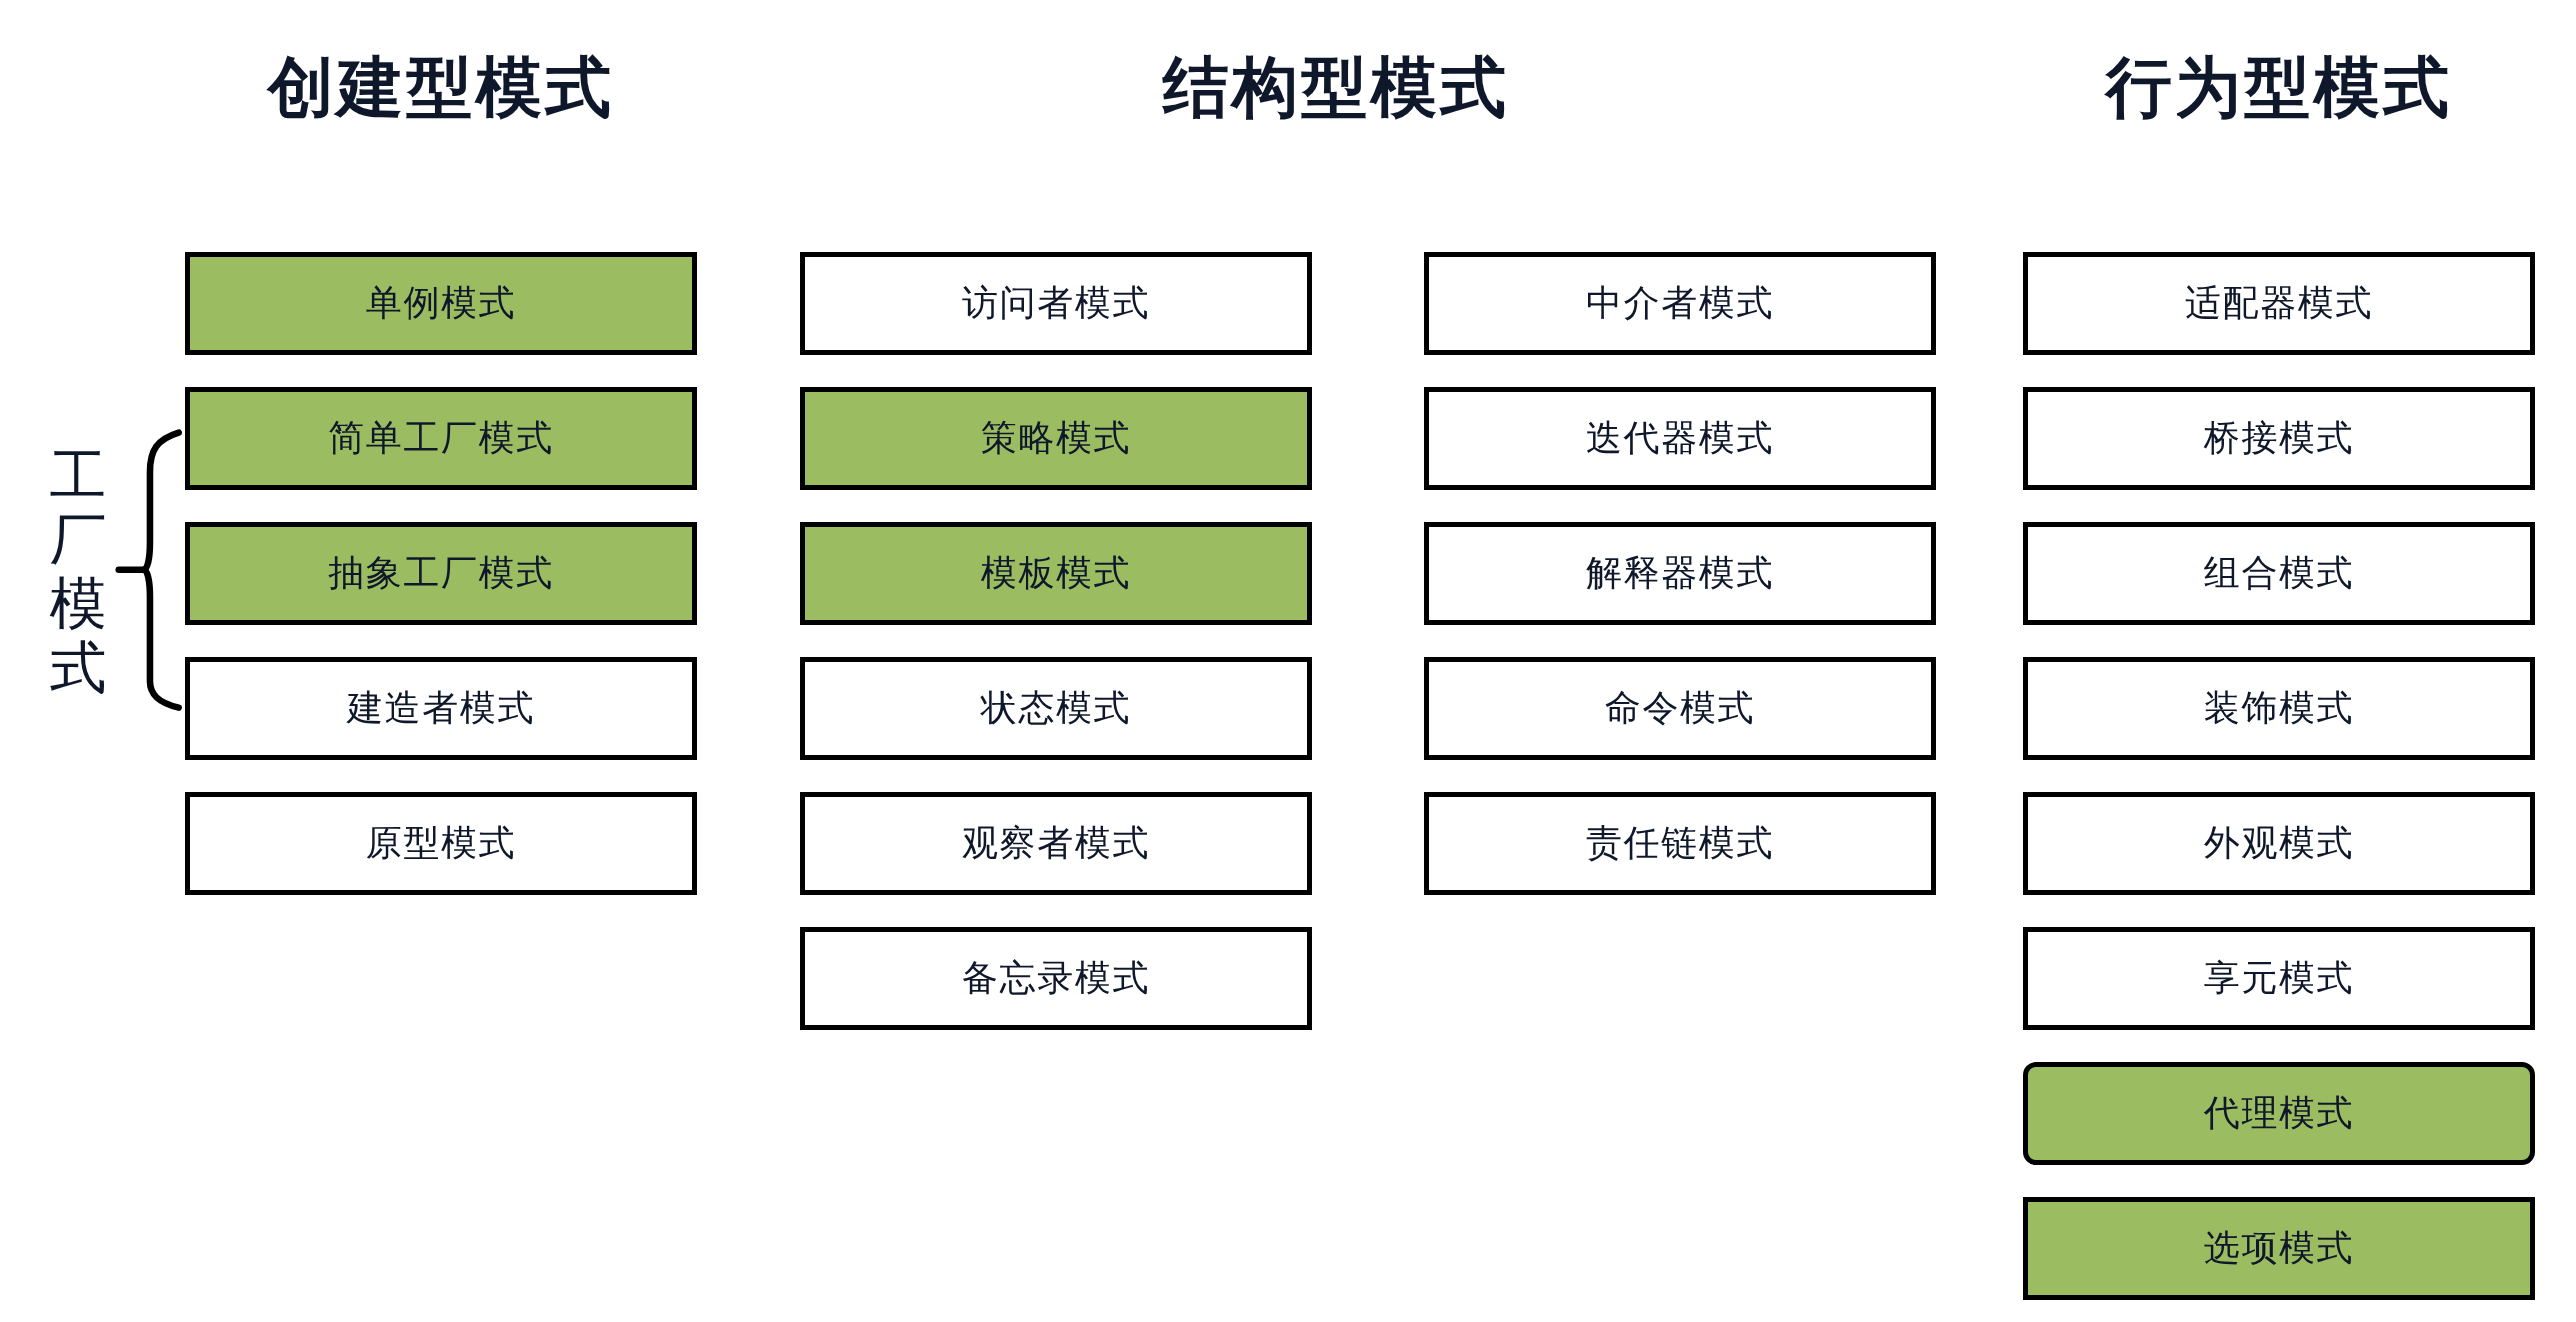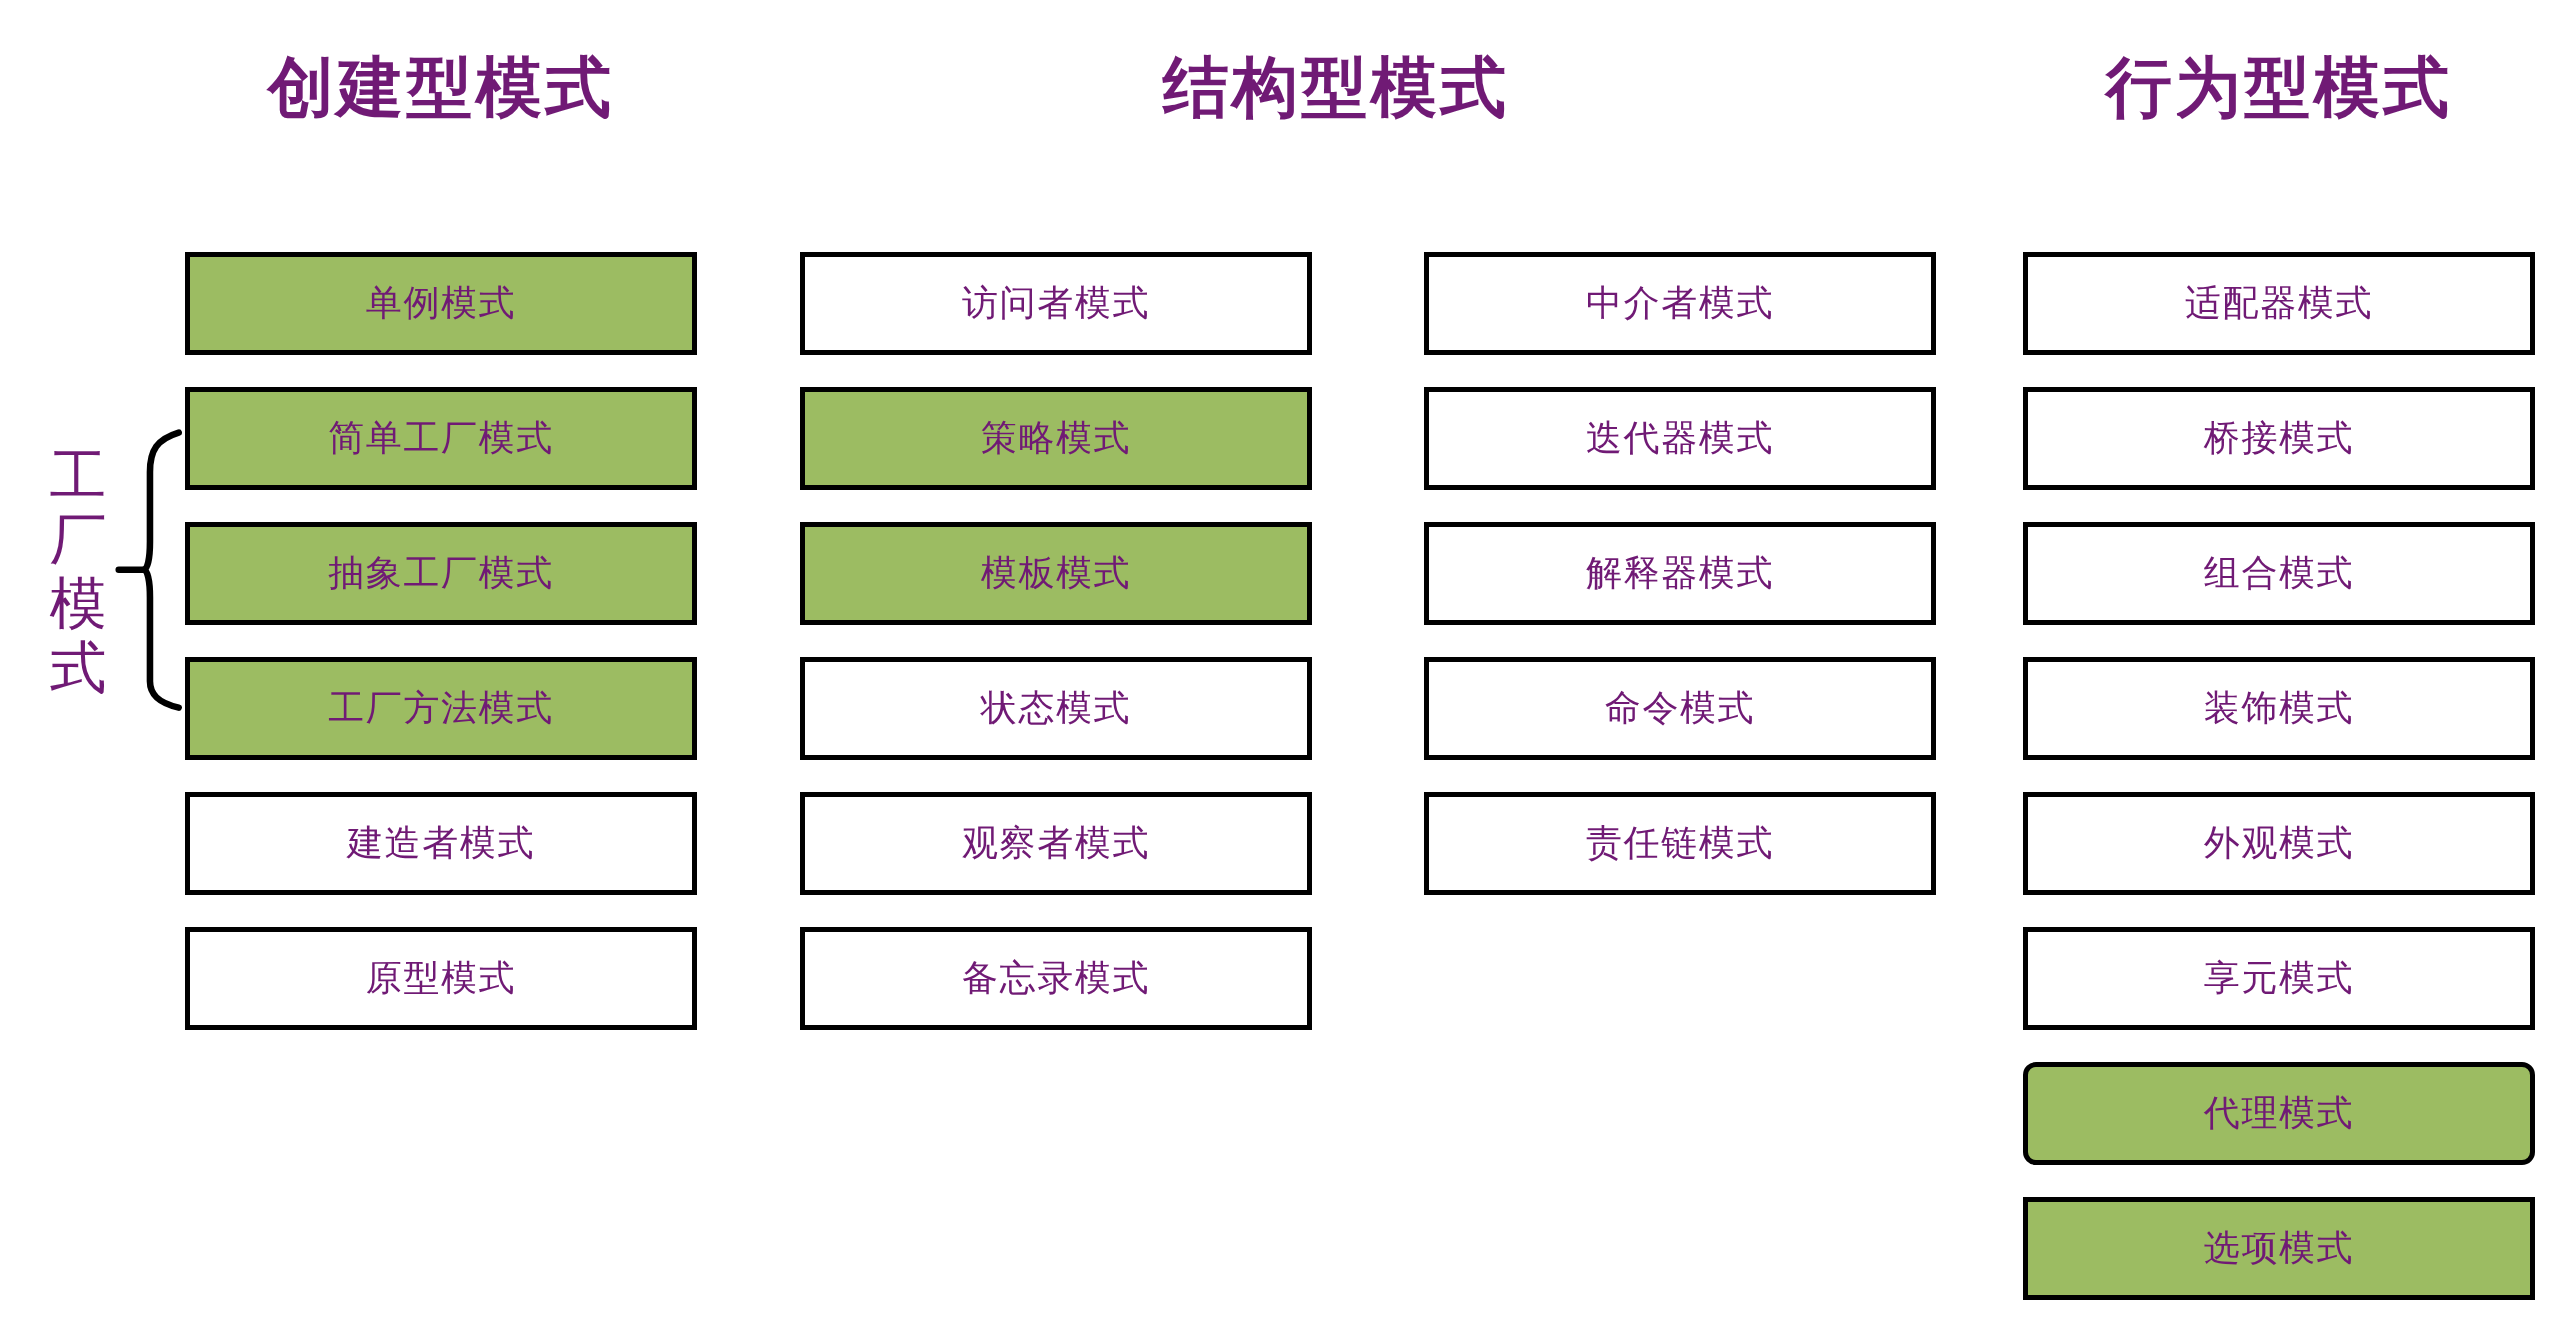--- a/index.html
+++ b/index.html
@@ -6,21 +6,21 @@
     margin: 0;
     padding: 0;
     background: #ffffff;
   }
   #stage {
     position: relative;
     width: 2576px;
     height: 1322px;
     background: #ffffff;
     font-family: "Liberation Sans", "DejaVu Sans", sans-serif;
-    color: #701a75;
+    color: #0f172a;
     overflow: hidden;
   }
   .group-header {
     position: absolute;
     top: 48px;
     height: 79px;
     font-size: 66px;
     font-weight: bold;
     text-align: center;
     line-height: 79px;
@@ -106,21 +106,20 @@
              C 68 202, 65 212, 61 214
              C 65 216, 68 226, 68 248
              L 68 350
              C 68 365, 77 376, 103 382" fill="none" stroke="#000000" stroke-width="8" stroke-linecap="round"></path>
   </svg>
 
   <div class="pattern-column" id="column-creational">
       <div class="pattern-box" style="background: rgb(156, 188, 98);">单例模式</div>
       <div class="pattern-box" style="background: rgb(156, 188, 98);">简单工厂模式</div>
       <div class="pattern-box" style="background: rgb(156, 188, 98);">抽象工厂模式</div>
-      <div class="pattern-box" style="background: rgb(156, 188, 98);">工厂方法模式</div>
       <div class="pattern-box">建造者模式</div>
       <div class="pattern-box">原型模式</div>
     </div>
 
   <div class="pattern-column" id="column-structural-a">
       <div class="pattern-box">访问者模式</div>
       <div class="pattern-box" style="background: rgb(156, 188, 98);">策略模式</div>
       <div class="pattern-box" style="background: rgb(156, 188, 98);">模板模式</div>
       <div class="pattern-box">状态模式</div>
       <div class="pattern-box">观察者模式</div>

